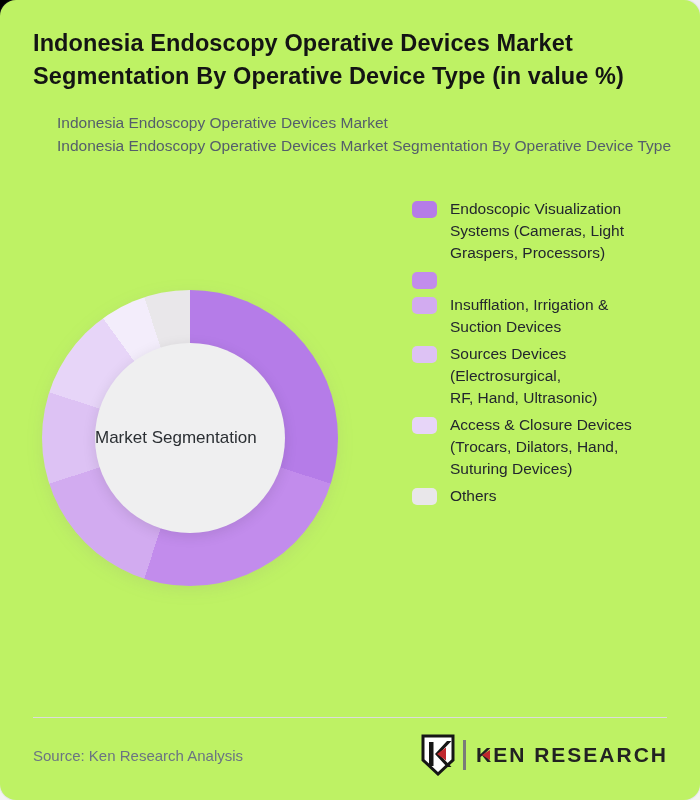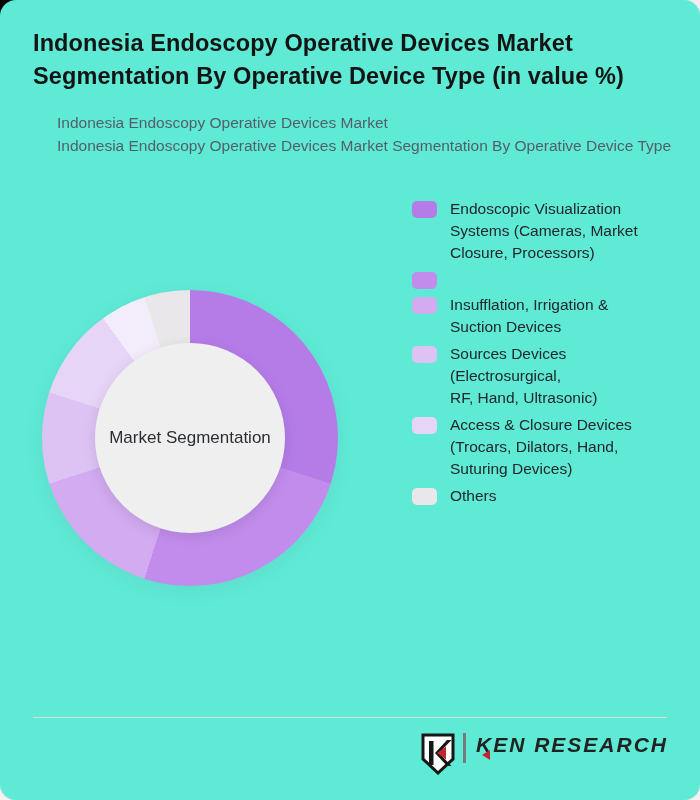--- a/index.html
+++ b/index.html
@@ -9,21 +9,21 @@
     background:#ffffff;overflow:hidden;
   }
   .corner{position:absolute;width:20px;height:20px;z-index:0;}
   .corner.tl{top:0;left:0;background:#000000;}
   .corner.tr{top:0;right:0;background:#f0f0f0;}
   .corner.bl{bottom:0;left:0;background:#f3f3f3;}
   .corner.br{bottom:0;right:0;background:#f3f3f3;}
 
   .card{
     position:absolute;inset:0;z-index:1;
-    background:#5eead4;border-radius:16px;
+    background:#bef264;border-radius:16px;
     box-shadow:0 0 0 1px rgba(120,130,150,0.10);
   }
 
   .title{
     position:absolute;left:33px;top:27px;width:634px;margin:0;
     font-size:23.5px;line-height:33px;font-weight:700;color:#141414;
     letter-spacing:0.1px;
   }
   .subtitles{
     position:absolute;left:33px;top:112px;width:634px;
@@ -31,21 +31,21 @@
   }
 
   .donut{
     position:absolute;left:42px;top:290px;width:296px;height:296px;
     border-radius:50%;
     filter:drop-shadow(0 4px 8px rgba(120,90,160,0.10));
   }
   .hole{
     position:absolute;left:53px;top:53px;width:190px;height:190px;
     border-radius:50%;background:#efeff0;
-    display:flex;align-items:center;justify-content:center;
+    display:flex;align-items:center;justify-content:flex-start;
     box-shadow:0 3px 14px rgba(0,0,0,0.10);
   }
   .hole span{font-size:17px;color:#2b2f33;}
 
   .legend{
     position:absolute;left:412px;top:198px;width:256px;
     display:flex;flex-direction:column;gap:5px;
   }
   .legend-item{display:flex;align-items:flex-start;}
   .swatch{
@@ -56,21 +56,21 @@
   }
 
   .footer-divider{
     position:absolute;left:33px;right:33px;top:717px;height:1px;background:#dcdcdc;
   }
   .source{
     position:absolute;left:33px;top:747px;font-size:15px;color:#6b7482;
   }
   .logo{
     position:absolute;right:32px;top:733px;height:44px;
-    display:flex;font-style:italic;
+    display:flex;align-items:center;
   }
   .logo-bar{width:3px;height:30px;background:#7a7a7a;margin:0 10px 0 8px;}
   .logo-text{
     position:relative;font-size:21px;font-weight:600;letter-spacing:2px;
     color:#222222;white-space:nowrap;
   }
   .logo-tri{
     position:absolute;left:6px;top:50%;transform:translateY(-50%);
     width:0;height:0;
     border-top:5px solid transparent;border-bottom:5px solid transparent;
@@ -98,22 +98,22 @@
     <div class="hole" id="donut-hole" style="background: rgb(239, 239, 240);">
       <span>Market Segmentation</span>
     </div>
   </div>
 
   <div class="legend" id="legend">
       <div class="legend-item">
         <span class="swatch" style="background: rgb(181, 124, 232);"></span>
         <div class="legend-label">
           <div>Endoscopic Visualization</div>
-          <div>Systems (Cameras, Market</div>
-          <div>Closure, Processors)</div>
+          <div>Systems (Cameras, Light</div>
+          <div>Graspers, Processors)</div>
         </div>
       </div>
       <div class="legend-item">
         <span class="swatch" style="background: rgb(194, 140, 236);"></span>
       </div>
       <div class="legend-item">
         <span class="swatch" style="background: rgb(210, 171, 240);"></span>
         <div class="legend-label">
           <div>Insufflation, Irrigation &amp;</div>
           <div>Suction Devices</div>
@@ -137,20 +137,21 @@
       <div class="legend-item">
         <span class="swatch" style="background: rgb(233, 231, 234);"></span>
         <div class="legend-label">
           <div>Others</div>
         </div>
       </div>
     </div>
 
   <div class="footer-divider"></div>
 
+  <div class="source">Source: Ken Research Analysis</div>
 
   <div class="logo">
     <svg width="34" height="42" viewBox="0 0 34 42">
       <path d="M2 2 H32 V26 L17 40 L2 26 Z" fill="#ffffff" stroke="#161616" stroke-width="3"></path>
       <rect x="8" y="8" width="4.5" height="24" fill="#161616"></rect>
       <polygon points="14,20 26,7 30.5,7 18,20 30.5,33 26,33" fill="#161616"></polygon>
       <polygon points="25,13.5 25,26.5 16,20" fill="#c0272d"></polygon>
     </svg>
     <div class="logo-bar"></div>
     <div class="logo-text">

